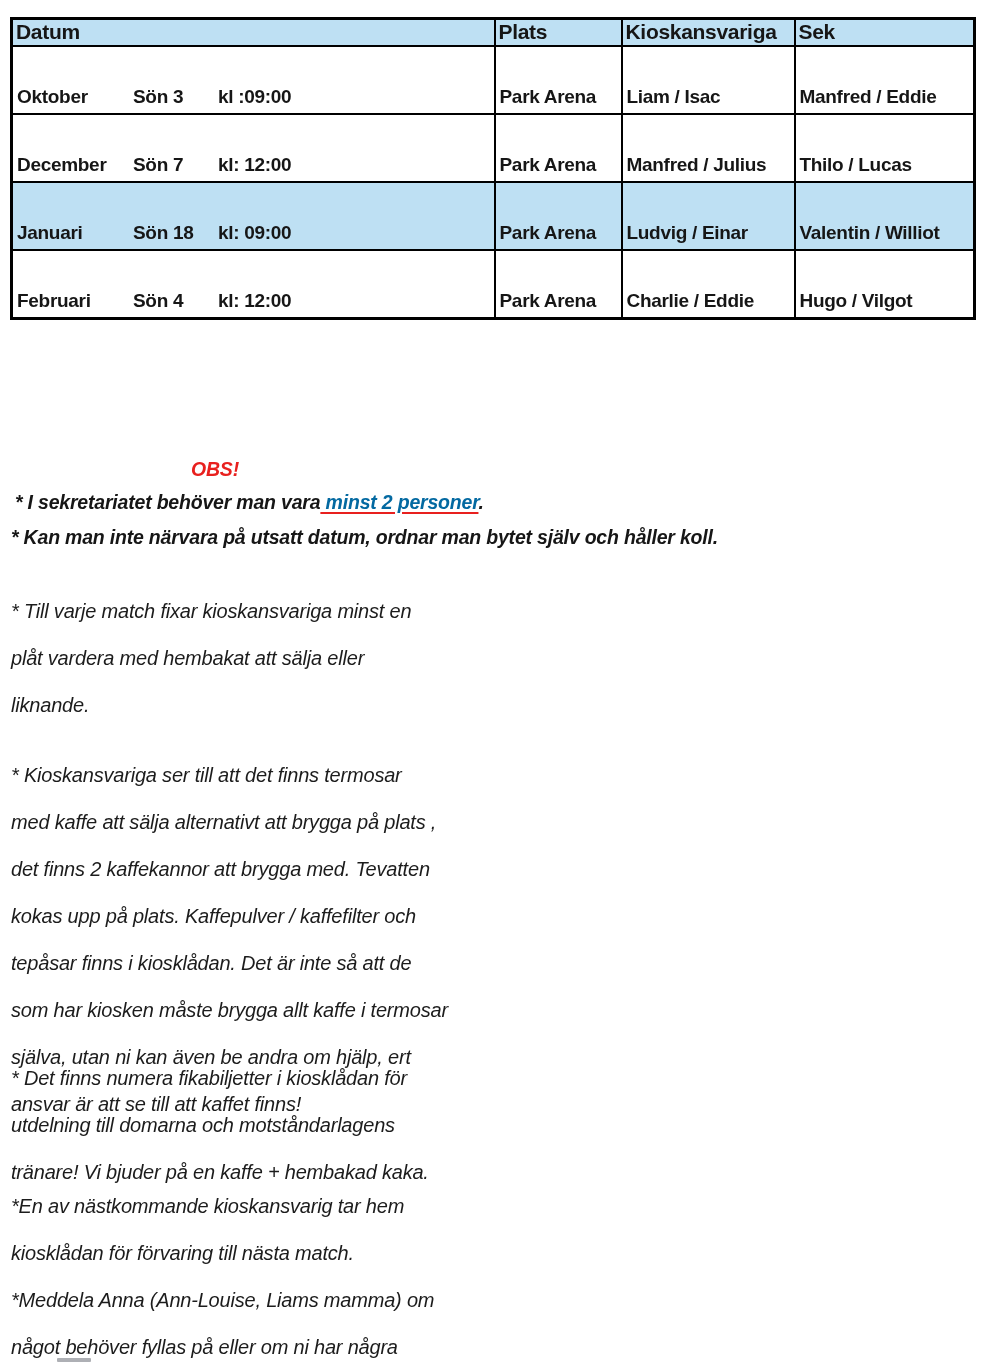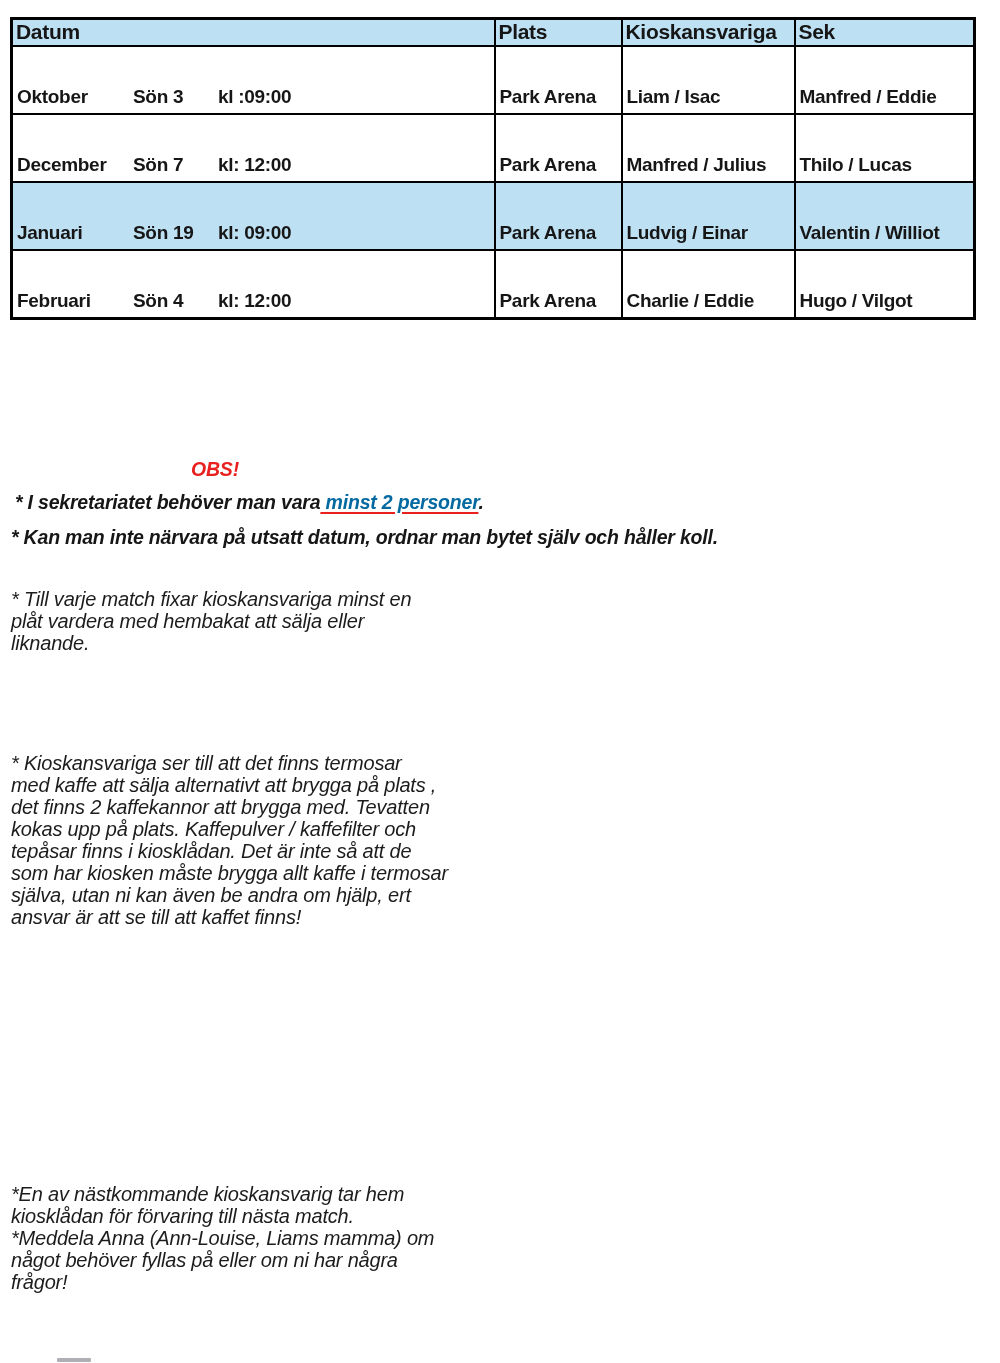--- a/index.html
+++ b/index.html
@@ -60,21 +60,21 @@
     color: #0369a1;
     text-decoration: underline;
     text-decoration-color: #e8201e;
     text-decoration-thickness: 2px;
     text-underline-offset: 3px;
   }
   .para {
     left: 11px; top: 0;
     width: 700px;
     font-size: 20px; font-weight: 400;
-    line-height: 22px;
+    line-height: 47px;
     letter-spacing: -0.2px;
     white-space: pre-line;
     color: #1c1c1c;
   }
   .para-tray    { top: 588px; }
   .para-coffee  { top: 752px; }
   .para-tickets { top: 1055px; }
   .para-storage { top: 1183px; }
 
   
@@ -110,21 +110,21 @@
         <td>Liam / Isac</td>
         <td>Manfred / Eddie</td>
       </tr>
       <tr>
         <td class="datum"><span class="m">December</span><span class="d">Sön 7</span><span class="t">kl: 12:00</span></td>
         <td>Park Arena</td>
         <td>Manfred / Julius</td>
         <td>Thilo / Lucas</td>
       </tr>
       <tr class="hl">
-        <td class="datum"><span class="m">Januari</span><span class="d">Sön 19</span><span class="t">kl: 09:00</span></td>
+        <td class="datum"><span class="m">Januari</span><span class="d">Sön 18</span><span class="t">kl: 09:00</span></td>
         <td>Park Arena</td>
         <td>Ludvig / Einar</td>
         <td>Valentin / Williot</td>
       </tr>
       <tr>
         <td class="datum"><span class="m">Februari</span><span class="d">Sön 4</span><span class="t">kl: 12:00</span></td>
         <td>Park Arena</td>
         <td>Charlie / Eddie</td>
         <td>Hugo / Vilgot</td>
       </tr>
@@ -143,20 +143,23 @@
 
   <div class="abs para para-coffee">* Kioskansvariga ser till att det finns termosar
 med kaffe att sälja alternativt att brygga på plats ,
 det finns 2 kaffekannor att brygga med. Tevatten
 kokas upp på plats. Kaffepulver / kaffefilter och
 tepåsar finns i kiosklådan. Det är inte så att de
 som har kiosken måste brygga allt kaffe i termosar
 själva, utan ni kan även be andra om hjälp, ert
 ansvar är att se till att kaffet finns!</div>
 
+  <div class="abs para para-tickets">* Det finns numera fikabiljetter i kiosklådan för
+utdelning till domarna och motståndarlagens
+tränare! Vi bjuder på en kaffe + hembakad kaka.</div>
 
   <div class="abs para para-storage">*En av nästkommande kioskansvarig tar hem
 kiosklådan för förvaring till nästa match.
 *Meddela Anna (Ann-Louise, Liams mamma) om
 något behöver fyllas på eller om ni har några
 frågor!</div>
 
   <div class="abs cutoff"></div>
 
 </div>

